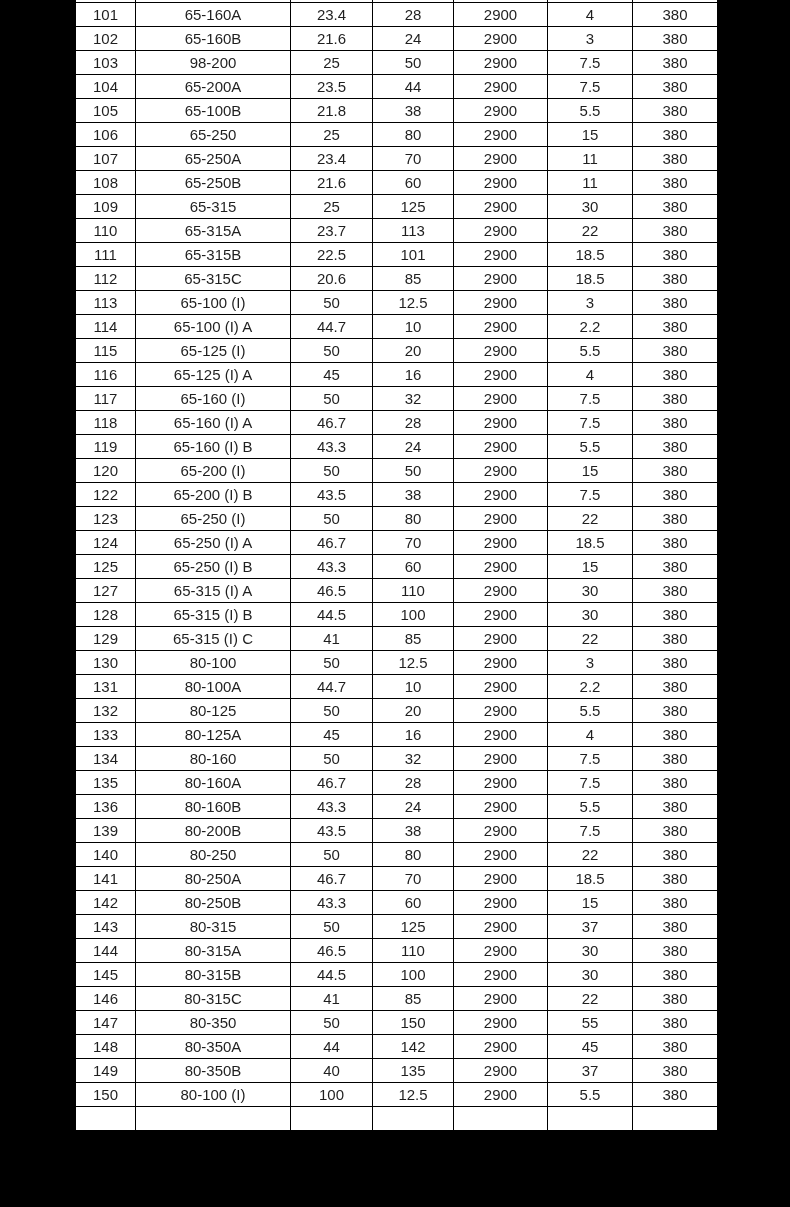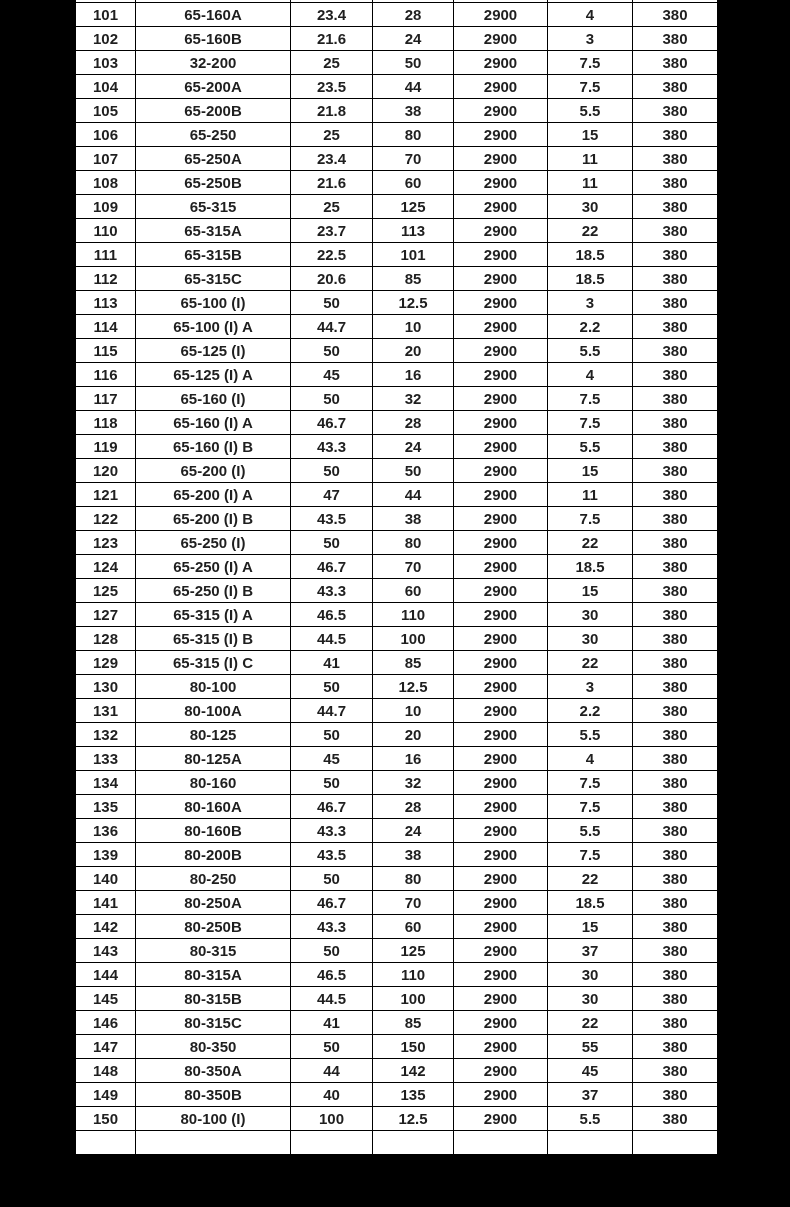--- a/index.html
+++ b/index.html
@@ -7,21 +7,20 @@
     padding: 0;
     background: #000000;
   }
   .stage {
     position: relative;
     width: 790px;
     height: 1207px;
     background: #000000;
     overflow: hidden;
     font-family: "Liberation Sans", sans-serif;
-    font-weight: bold;
   }
   table.spec {
     position: absolute;
     left: 75px;
     top: -22px;
     width: 642px;
     border-collapse: collapse;
     table-layout: fixed;
     background: #ffffff;
   }
@@ -83,39 +82,39 @@
     <td>102</td>
     <td>65-160B</td>
     <td>21.6</td>
     <td>24</td>
     <td>2900</td>
     <td>3</td>
     <td>380</td>
   </tr>
         <tr>
     <td>103</td>
-    <td>32-200</td>
+    <td>98-200</td>
     <td>25</td>
     <td>50</td>
     <td>2900</td>
     <td>7.5</td>
     <td>380</td>
   </tr>
         <tr>
     <td>104</td>
     <td>65-200A</td>
     <td>23.5</td>
     <td>44</td>
     <td>2900</td>
     <td>7.5</td>
     <td>380</td>
   </tr>
         <tr>
     <td>105</td>
-    <td>65-200B</td>
+    <td>65-100B</td>
     <td>21.8</td>
     <td>38</td>
     <td>2900</td>
     <td>5.5</td>
     <td>380</td>
   </tr>
         <tr>
     <td>106</td>
     <td>65-250</td>
     <td>25</td>
@@ -241,29 +240,20 @@
     <td>5.5</td>
     <td>380</td>
   </tr>
         <tr>
     <td>120</td>
     <td>65-200 (I)</td>
     <td>50</td>
     <td>50</td>
     <td>2900</td>
     <td>15</td>
-    <td>380</td>
-  </tr>
-        <tr>
-    <td>121</td>
-    <td>65-200 (I) A</td>
-    <td>47</td>
-    <td>44</td>
-    <td>2900</td>
-    <td>11</td>
     <td>380</td>
   </tr>
         <tr>
     <td>122</td>
     <td>65-200 (I) B</td>
     <td>43.5</td>
     <td>38</td>
     <td>2900</td>
     <td>7.5</td>
     <td>380</td>

